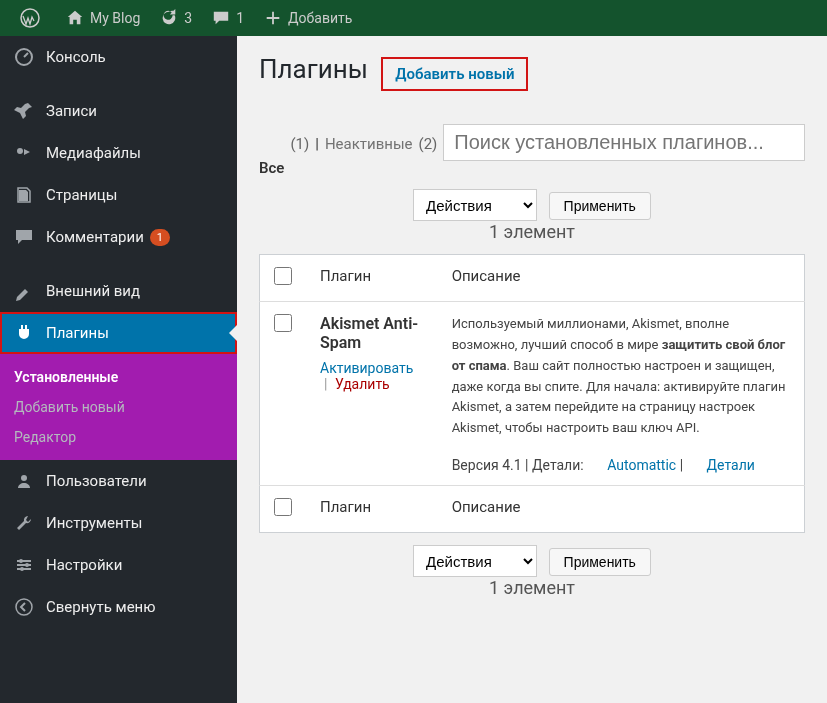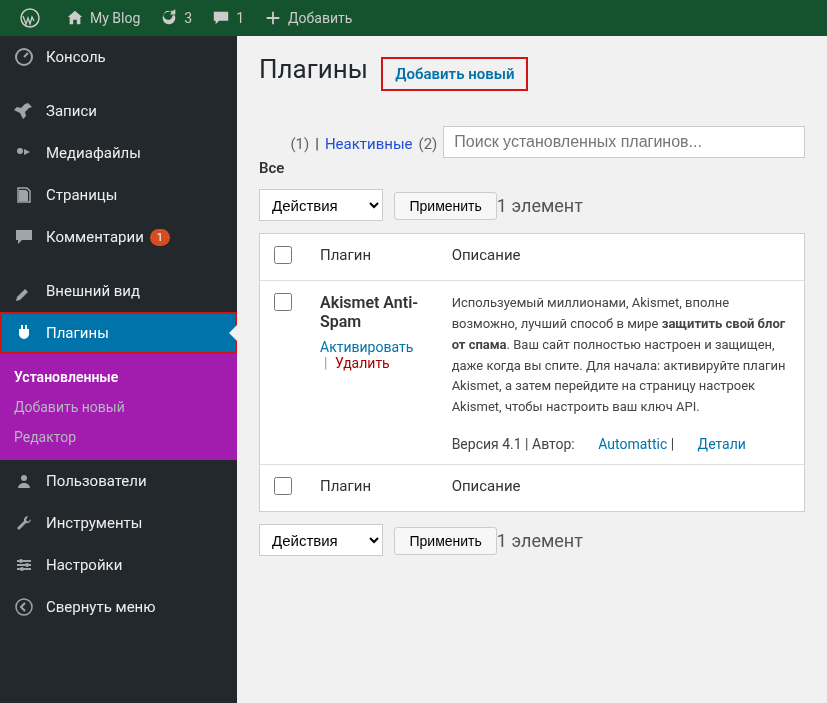--- a/index.html
+++ b/index.html
@@ -16,24 +16,24 @@
 .menu-item.current::after { content: ""; position: absolute; right: 0; top: 50%; transform: translateY(-50%); border: 8px solid transparent; border-right-color: #f1f1f1; }
 .menu-item.highlight { outline: 2px solid #d21414; outline-offset: -2px; }
 .submenu { background: #a21caf; padding: 8px 0; }
 .submenu .sub-item { padding: 7px 14px; color: #b4b9be; cursor: pointer; font-size: 14px; }
 .submenu .sub-item.active { color: #fff; font-weight: 600; }
 .content { flex: 1; padding: 18px 22px; overflow: auto; }
 .page-title { font-size: 26px; font-weight: 400; display: inline-block; margin-right: 10px; color: #23282d; }
 .title-action { border: 2px solid #d21414; padding: 6px 12px; color: #0073aa; font-size: 15px; font-weight: 600; display: inline-block; vertical-align: middle; cursor: pointer; }
 .subsubsub { margin: 20px 0 12px 0; font-size: 15px; display: flex; align-items: center; gap: 6px; }
 .subsubsub .current { font-weight: 600; color: #333; margin-top: 48px; }
-.subsubsub .link { color: #1d4ed8; cursor: pointer; }
+.subsubsub .link { color: #737373; cursor: pointer; }
 .subsubsub .count { color: #666; }
-.search { float: right; border: 1px solid #ccc; padding: 6px 10px; width: 378px; background: #fff; color: #888; font-size: 16px; margin-top: -4px; }
-.tablenav { display: flex; align-items: center; justify-content: flex-start; margin: 12px 0; }
+.search { float: right; border: 1px solid #ccc; padding: 6px 10px; width: 378px; background: #fff; color: #888; font-size: 20px; margin-top: -4px; }
+.tablenav { display: flex; align-items: center; justify-content: flex-start; margin: 12px 0; flex-direction: column; }
 .tablenav select { border: 1px solid #ccc; padding: 4px 28px 4px 8px; font-size: 15px; background: #fff; height: 32px; appearance: auto; }
 .tablenav .button { border: 1px solid #ccc; background: #f7f7f7; padding: 5px 14px; font-size: 14px; cursor: pointer; border-radius: 3px; margin-left: 8px; }
 .elements-count { color: #555; font-size: 18px; }
 .plugins-table { width: 100%; background: #fff; border: 1px solid #ccd0d4; border-collapse: collapse; }
 .plugins-table th, .plugins-table td { text-align: left; padding: 12px 14px; font-size: 15px; vertical-align: top; }
 .plugins-table thead th { font-weight: 400; color: #333; border-bottom: 1px solid #ddd; }
 .plugins-table tfoot th { border-top: 1px solid #ddd; font-weight: 400; }
 .plugins-table td.chk, .plugins-table th.chk { width: 32px; text-align: center; }
 .plugins-table .plugin-name { font-weight: 600; font-size: 16px; }
 .row-actions { margin-top: 8px; font-size: 14px; }
@@ -231,21 +231,21 @@
               <span class="sep">|</span>
               <span class="del">Удалить</span>
             </div>
           </td>
           <td>
             <div class="desc">
               <span>Используемый миллионами, Akismet, вполне возможно, лучший способ в мире </span><strong>защитить свой блог от спама</strong><span>. Ваш сайт полностью настроен и защищен, даже когда вы спите. Для начала: активируйте плагин Akismet, а затем перейдите на страницу настроек Akismet, чтобы настроить ваш ключ API.</span>
             </div>
             <div class="plugin-meta">
               <span>Версия 4.1</span> |
-              <span>Автор:</span>
+              <span>Детали:</span>
               <span class="link">Automattic</span> |
               <span class="link">Детали</span>
             </div>
           </td>
         </tr>
       </tbody>
       <tfoot>
         <tr>
           <th class="chk"><input type="checkbox" style=""></th>
           <th>Плагин</th>

